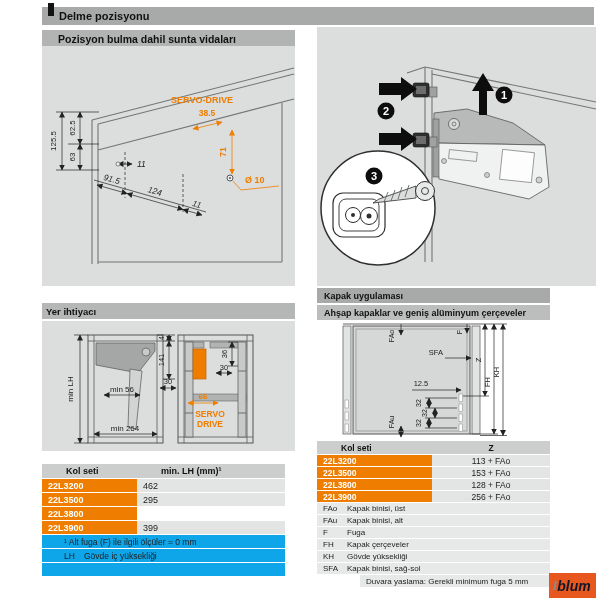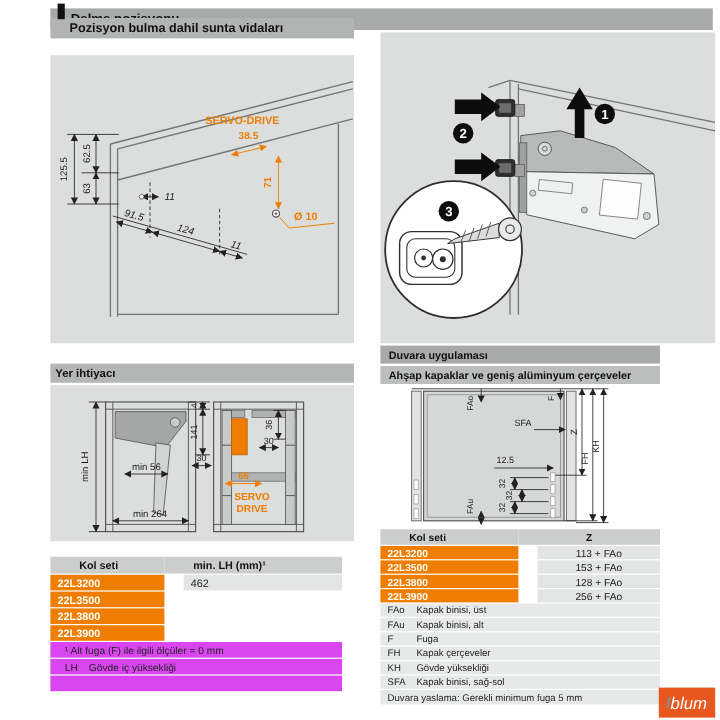--- a/index.html
+++ b/index.html
@@ -2,60 +2,60 @@
 <html><head>
 <meta charset="utf-8">
 <style>
   html,body{margin:0;padding:0;background:#fff;}
   .stage{position:relative;width:600px;height:600px;background:#fff;overflow:hidden;
          font-family:"Liberation Sans",sans-serif;color:#1b1b1b;}
   .abs{position:absolute;}
   .bar{position:absolute;display:flex;align-items:center;font-weight:bold;color:#111;}
   #h1{left:42px;top:7px;width:552px;height:18px;background:#a8a9a9;font-size:11px;padding-left:17px;box-sizing:border-box;}
   #tab{left:48px;top:3px;width:6px;height:13px;background:#121212;z-index:5;}
-  #h2{left:42px;top:15px;width:253px;height:17px;background:#b2b3b3;font-size:10.5px;padding-left:16px;box-sizing:border-box;}
+  #h2{left:42px;top:30px;width:253px;height:17px;background:#b2b3b3;font-size:10.5px;padding-left:16px;box-sizing:border-box;}
   #panel-tl{left:42px;top:46px;width:253px;height:240px;background:#dcdddd;}
   #panel-tr{left:317px;top:27px;width:279px;height:259px;background:#dcdddd;}
   #h3{left:42px;top:303px;width:253px;height:16px;background:#b5b6b6;font-size:9.5px;padding-left:4px;box-sizing:border-box;}
   #panel-bl{left:42px;top:321px;width:253px;height:130px;background:#dcdddd;}
   #h4{left:317px;top:288px;width:233px;height:15px;background:#a8a9a9;font-size:9px;padding-left:7px;box-sizing:border-box;}
   #h5{left:317px;top:305px;width:233px;height:15px;background:#bcbdbd;font-size:9px;padding-left:7px;box-sizing:border-box;}
   #draw-br{left:317px;top:322px;width:233px;height:116px;background:#fff;}
 
   .tbl{position:absolute;}
   .tr{display:flex;margin-bottom:1px;}
   .cell{display:flex;align-items:center;box-sizing:border-box;padding-left:6px;}
   .oc{background:#ef7d00;color:#fff;font-weight:bold;}
-  .vc{background:#e3e4e4;color:#222;margin-left:16px;}
+  .vc{background:#e3e4e4;color:#222;}
   .hd{background:#cccdcd;font-weight:bold;color:#111;padding-left:24px;}
 
   #tbl-left{left:42px;top:464px;width:243px;font-size:9px;}
   #tbl-left .c1{width:95px;}
   #tbl-left .c2{flex:1;}
   #tbl-left .tr{height:13px;}
   #tbl-left .tr.th{height:14px;}
-  .fnrow{display:flex;align-items:center;background:#d946ef;margin-bottom:1px;height:13px;
-         font-size:8.5px;color:#222;padding-left:12px;box-sizing:border-box;}
+  .fnrow{display:flex;align-items:center;background:#0ea5e9;margin-bottom:1px;height:13px;
+         font-size:8.5px;color:#222;padding-left:22px;box-sizing:border-box;}
   #fn-left{left:42px;top:535px;width:243px;}
   #fn-left .ab{width:20px;font-weight:normal;}
 
   #tbl-right{left:317px;top:441px;width:233px;font-size:8.5px;}
   #tbl-right .c1{width:115px;}
   #tbl-right .c2{flex:1;justify-content:center;padding-left:0;}
   #tbl-right .tr{height:11px;}
   #tbl-right .tr.th{height:13px;}
   #legend{left:317px;top:503px;width:233px;}
   .lgrow{display:flex;align-items:center;background:#e7e8e8;margin-bottom:1px;height:11px;
          font-size:8px;color:#222;padding-left:6px;box-sizing:border-box;}
   .lgrow .ab{width:24px;}
-  #note-row{height:12px;}
+  #note-row{height:12px;margin-left:43px;}
 
   #logo{left:549px;top:573px;width:47px;height:25px;background:#e8571d;display:flex;
         align-items:center;justify-content:center;}
-  #logo .lt{color:#ffffff;font-weight:normal;font-style:italic;font-size:14px;letter-spacing:0;}
+  #logo .lt{color:#0f172a;font-weight:bold;font-style:italic;font-size:14px;letter-spacing:0;}
   #logo .tick{width:2px;height:9px;background:#8a8a8a;margin-right:1px;transform:skewX(-12deg);}
 
   svg text{font-family:"Liberation Sans",sans-serif;fill:#1c1c1c;}
   .t7{font-size:7px;}
   .t75{font-size:7.5px;}
   .t8{font-size:8px;}
   .t85{font-size:8.5px;}
   .t9{font-size:9px;font-weight:bold;}
   .it{font-style:italic;}
   .org{fill:#ef7d00;font-weight:bold;}
@@ -263,38 +263,40 @@
     <div class="tr th">
       <div class="cell c1 hd">Kol seti</div>
       <div class="cell c2 hd">min. LH (mm)¹</div>
     </div>
     <div class="tr">
       <div class="cell c1 oc">22L3200</div>
       <div class="cell c2 vc">462</div>
     </div>
     <div class="tr">
       <div class="cell c1 oc">22L3500</div>
+      <div class="cell c2 vc">295</div>
     </div>
     <div class="tr">
       <div class="cell c1 oc">22L3800</div>
     </div>
     <div class="tr">
       <div class="cell c1 oc">22L3900</div>
+      <div class="cell c2 vc">399</div>
     </div>
   </div>
   <div id="fn-left" class="tbl">
     <div class="fnrow">¹ Alt fuga (F) ile ilgili ölçüler = 0 mm</div>
     <div class="fnrow">
       <span class="ab">LH</span>
       <span>Gövde iç yüksekliği</span>
     </div>
     <div class="fnrow"></div>
   </div>
 
-  <div id="h4" class="bar">Duvara uygulaması</div>
+  <div id="h4" class="bar">Kapak uygulaması</div>
   <div id="h5" class="bar">Ahşap kapaklar ve geniş alüminyum çerçeveler</div>
   <div id="draw-br" class="abs">
     <svg width="233" height="116" viewBox="0 0 233 116">
       <g>
         <rect x="26" y="4" width="8" height="108" fill="#e2e3e3" stroke="#666" stroke-width="0.8"></rect>
         <rect x="28" y="78" width="3.5" height="8" fill="#fff" stroke="#888" stroke-width="0.5"></rect>
         <rect x="28" y="90" width="3.5" height="8" fill="#fff" stroke="#888" stroke-width="0.5"></rect>
         <rect x="28" y="102" width="3.5" height="8" fill="#fff" stroke="#888" stroke-width="0.5"></rect>
         <rect x="36" y="4" width="117" height="108" fill="#d6d7d7" stroke="#555" stroke-width="1"></rect>
         <rect x="39" y="7" width="111" height="102" fill="none" stroke="#8a8d8c" stroke-width="0.7"></rect>

